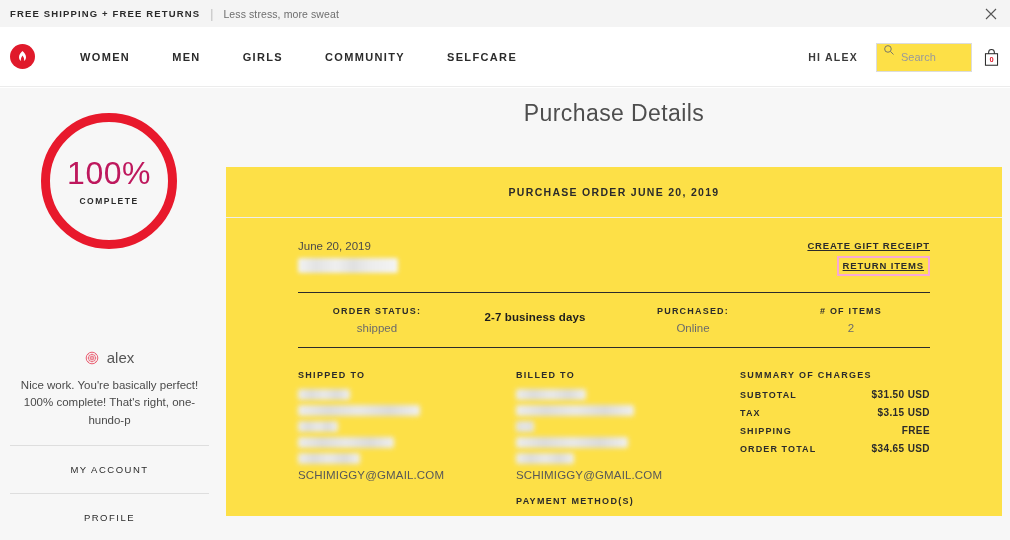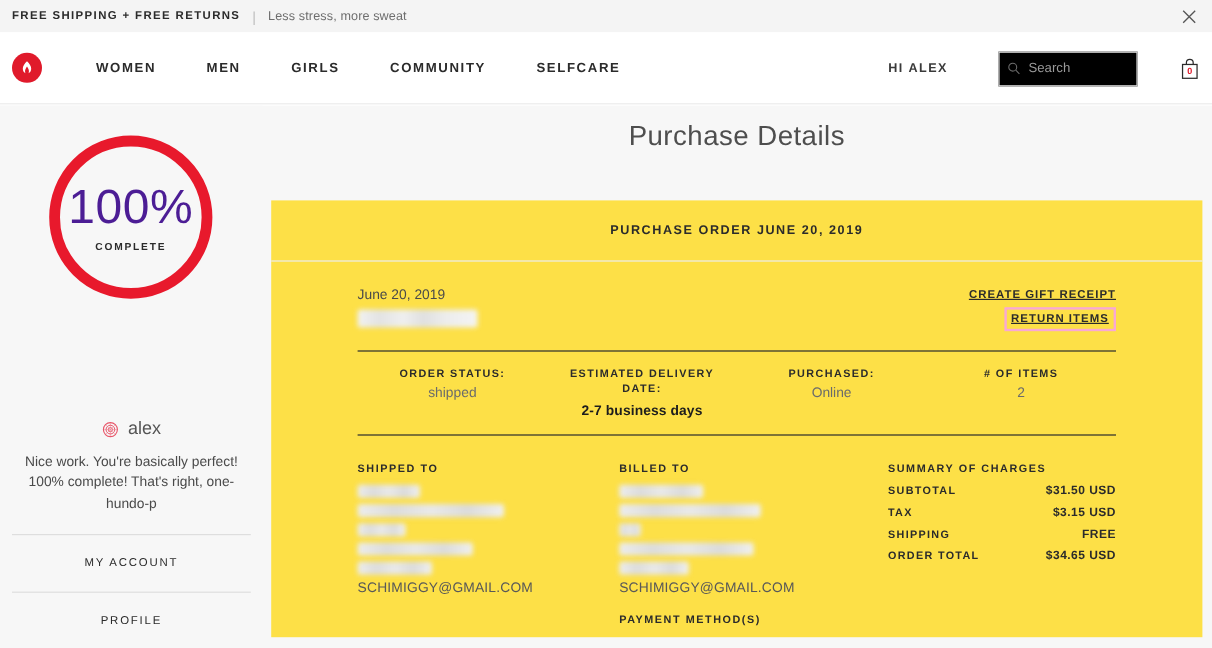--- a/index.html
+++ b/index.html
@@ -66,31 +66,31 @@
          display: flex; align-items: center; }
   .nav-item {
     font-size: 11px; font-weight: bold; letter-spacing: 1.35px;
     color: #2b2b2b; margin-right: 42px; cursor: pointer;
     white-space: nowrap;
   }
   .nav-item:last-child { margin-right: 0; }
 
   .header-right {
     position: absolute; right: 10px; top: 0; height: 60px;
-    display: flex; align-items: center; gap: 24px;
+    display: flex; align-items: center;
   }
   .hi-user {
     font-size: 10.5px; font-weight: 600; letter-spacing: 1.25px;
     color: #3a3a3a; margin-right: 18px; cursor: pointer;
     white-space: nowrap;
   }
   .search-box {
-    width: 116px; height: 29px;
-    border: 1px solid #dcdcdc; background: #000000;
-    display: flex; align-items: center; padding: 0 6px;
+    width: 96px; height: 29px;
+    border: 1px solid #dcdcdc; background: #fde047;
+    display: flex; padding: 0 6px;
     cursor: text;
   }
   .search-box svg { flex: none; display: block; }
   .search-input {
     border: 0; outline: 0; background: transparent;
     font-family: "Liberation Sans", sans-serif;
     font-size: 11px; color: #7d7d7d; margin-left: 6px;
     width: 100%; padding: 0;
   }
   .search-input::placeholder { color: #9a9a9a; }
@@ -119,21 +119,21 @@
     width: 219px; height: 452px; background: #f7f7f7;
   }
   .ring {
     position: absolute; left: 41px; top: 25px;
     width: 136px; height: 136px; border-radius: 50%;
     border: 9px solid #e8192c;
     display: flex; flex-direction: column;
     align-items: center; justify-content: center;
   }
   .ring-pct {
-    font-size: 40px; font-weight: 300; color: #4c1d95;
+    font-size: 32px; font-weight: 300; color: #be185d;
     letter-spacing: 0.5px; line-height: 1;
   }
   .ring-label {
     margin-top: 7px;
     font-size: 8.5px; font-weight: bold; letter-spacing: 1.5px;
     color: #2b2b2b;
   }
   .user-row {
     position: absolute; left: 0; top: 261px; width: 219px;
     display: flex; align-items: center; justify-content: center; text-align: right;
@@ -370,21 +370,20 @@
           <span class="action-link boxed">RETURN ITEMS</span>
         </div>
       </div>
 
       <div class="status-strip">
         <div class="status-cell">
           <div class="status-label">ORDER STATUS:</div>
           <div class="status-value">shipped</div>
         </div>
         <div class="status-cell">
-          <div class="status-label">ESTIMATED DELIVERY DATE:</div>
           <div class="status-value strong">2-7 business days</div>
         </div>
         <div class="status-cell">
           <div class="status-label">PURCHASED:</div>
           <div class="status-value">Online</div>
         </div>
         <div class="status-cell">
           <div class="status-label"># OF ITEMS</div>
           <div class="status-value">2</div>
         </div>

